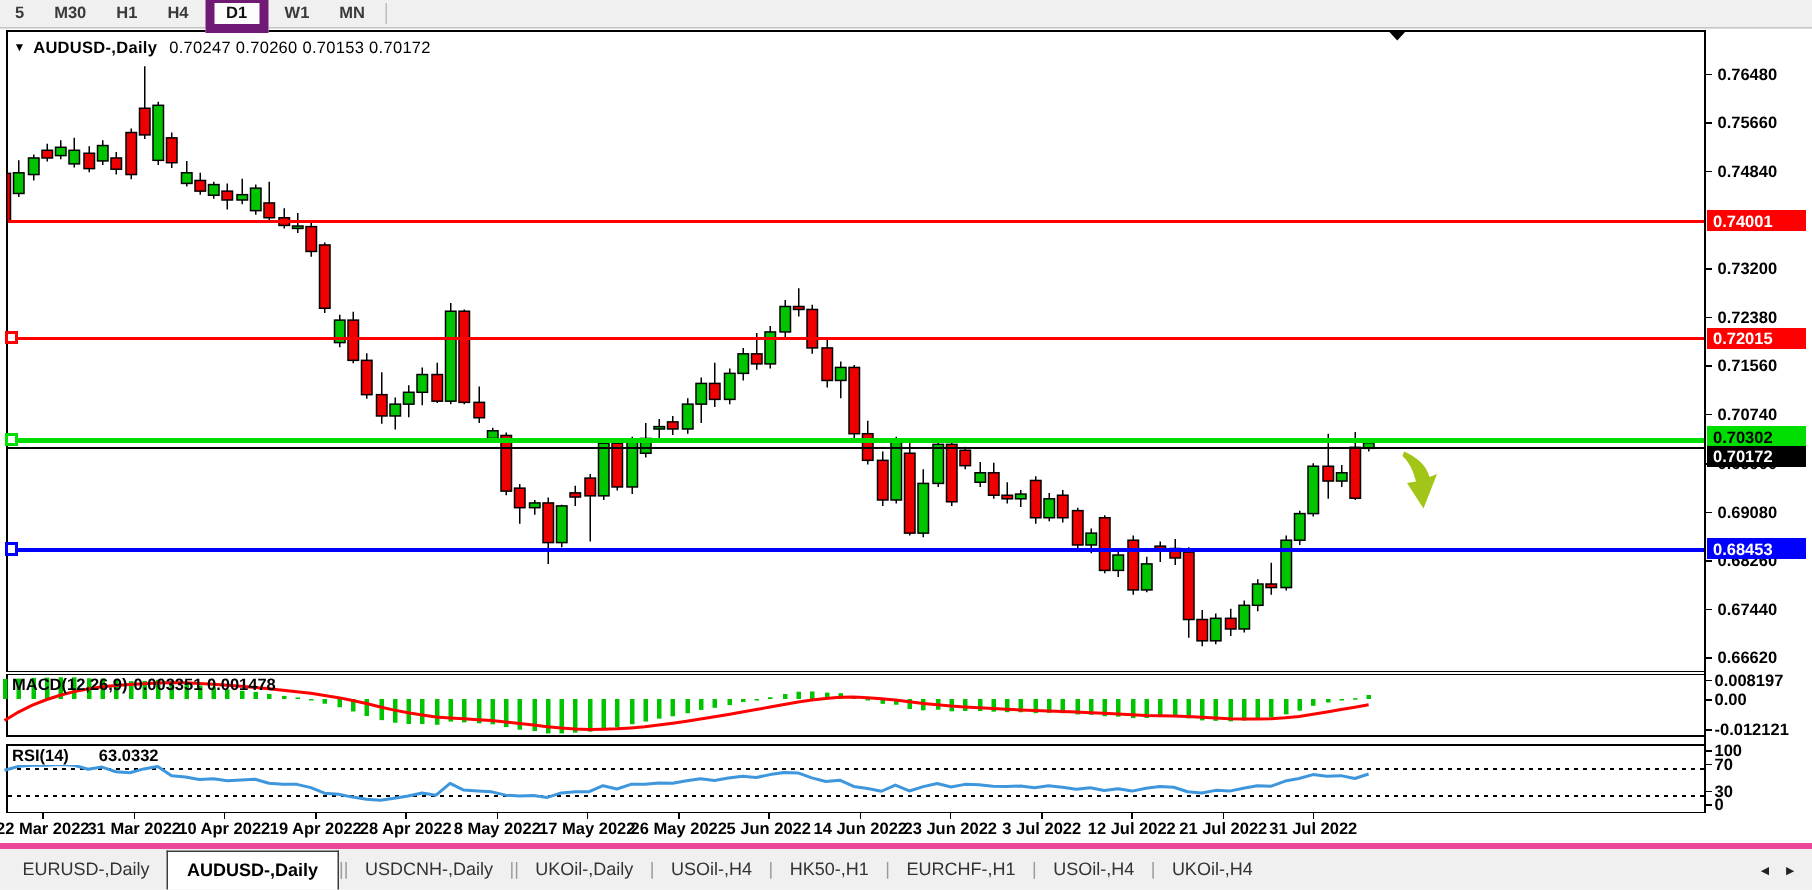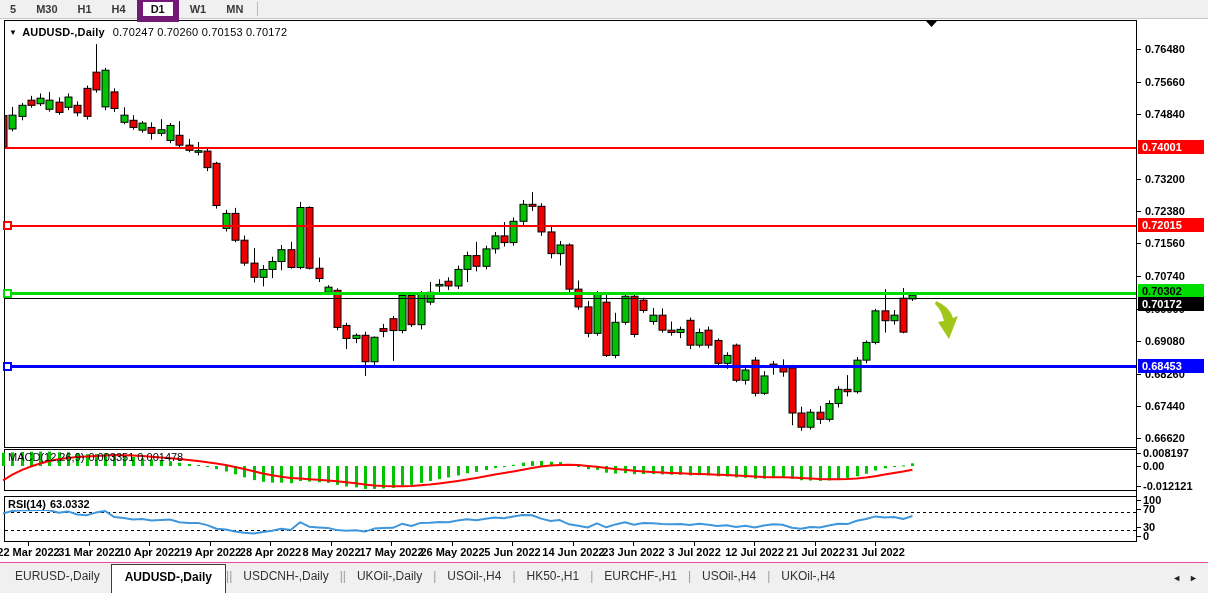--- a/index.html
+++ b/index.html
@@ -5,25 +5,25 @@
   html,body{margin:0;padding:0}
   body{width:1208px;height:593px;background:#f0f0f0;font-family:"Liberation Sans",sans-serif;position:relative;overflow:hidden}
   #toolbar{position:absolute;top:0;left:0;width:1208px;height:19px;background:#f0f0f0;border-bottom:1px solid #c6c6c6;display:flex;align-items:center;z-index:6;box-sizing:border-box}
   .tfbtn{font-size:11px;font-weight:700;color:#3a3a3a;padding:1px 8px;margin:0 1px;border:1px solid transparent;cursor:default}
   .tfbtn.active{background:#fdfdfd;border:6px solid #701a75;color:#111}
   .tfsep{width:1px;height:14px;background:#bcbcbc;margin:0 4px}
   #chart-svg{position:absolute;top:0;left:0;z-index:1}
   #title{position:absolute;top:26px;left:9px;font-size:11px;font-weight:700;color:#000;z-index:4;letter-spacing:0.2px}
   #title .caret{font-size:8px;vertical-align:1px;margin-right:5px}
   #title .ohlc{margin-left:8px;font-weight:400}
-  #macd-label{position:absolute;top:451px;left:8px;font-size:11px;font-weight:400;color:#000;z-index:4}
+  #macd-label{position:absolute;top:451px;left:8px;font-size:11px;font-weight:700;color:#000;z-index:4}
   #macd-label .vals{margin-left:4px}
   #rsi-label{position:absolute;top:498px;left:8px;font-size:11px;font-weight:700;color:#000;z-index:4;background:#fff;padding-right:3px}
-  #rsi-label .vals{margin-left:4px}
-  #tabbar{position:absolute;top:562px;left:0;width:1208px;height:31px;background:#f0f0f0;border-top:1px solid #ec4899;display:flex;align-items:stretch;font-size:12px;padding-left:4px;box-sizing:border-box;z-index:6}
+  #rsi-label .vals{margin-left:20px}
+  #tabbar{position:absolute;top:562px;left:0;width:1208px;height:31px;background:#f0f0f0;border-top:4px solid #ec4899;display:flex;align-items:stretch;font-size:12px;padding-left:4px;box-sizing:border-box;z-index:6}
   .tab{padding:6px 11px 4px;color:#333;white-space:nowrap;cursor:default}
   .tab.active{background:#ffffff;border:1px solid #3c3c3c;border-bottom:none;font-weight:700;color:#000;margin-top:1px;padding:5px 13px 4px}
   .tabsep{color:#9a9a9a;padding:6px 0 4px}
   #tabnav{margin-left:auto;display:flex;align-items:center;gap:8px;padding:0 10px;color:#222;font-size:9px}
   #tabnav span{cursor:default}
 </style>
 </head>
 <body>
 
 <div id="toolbar">

